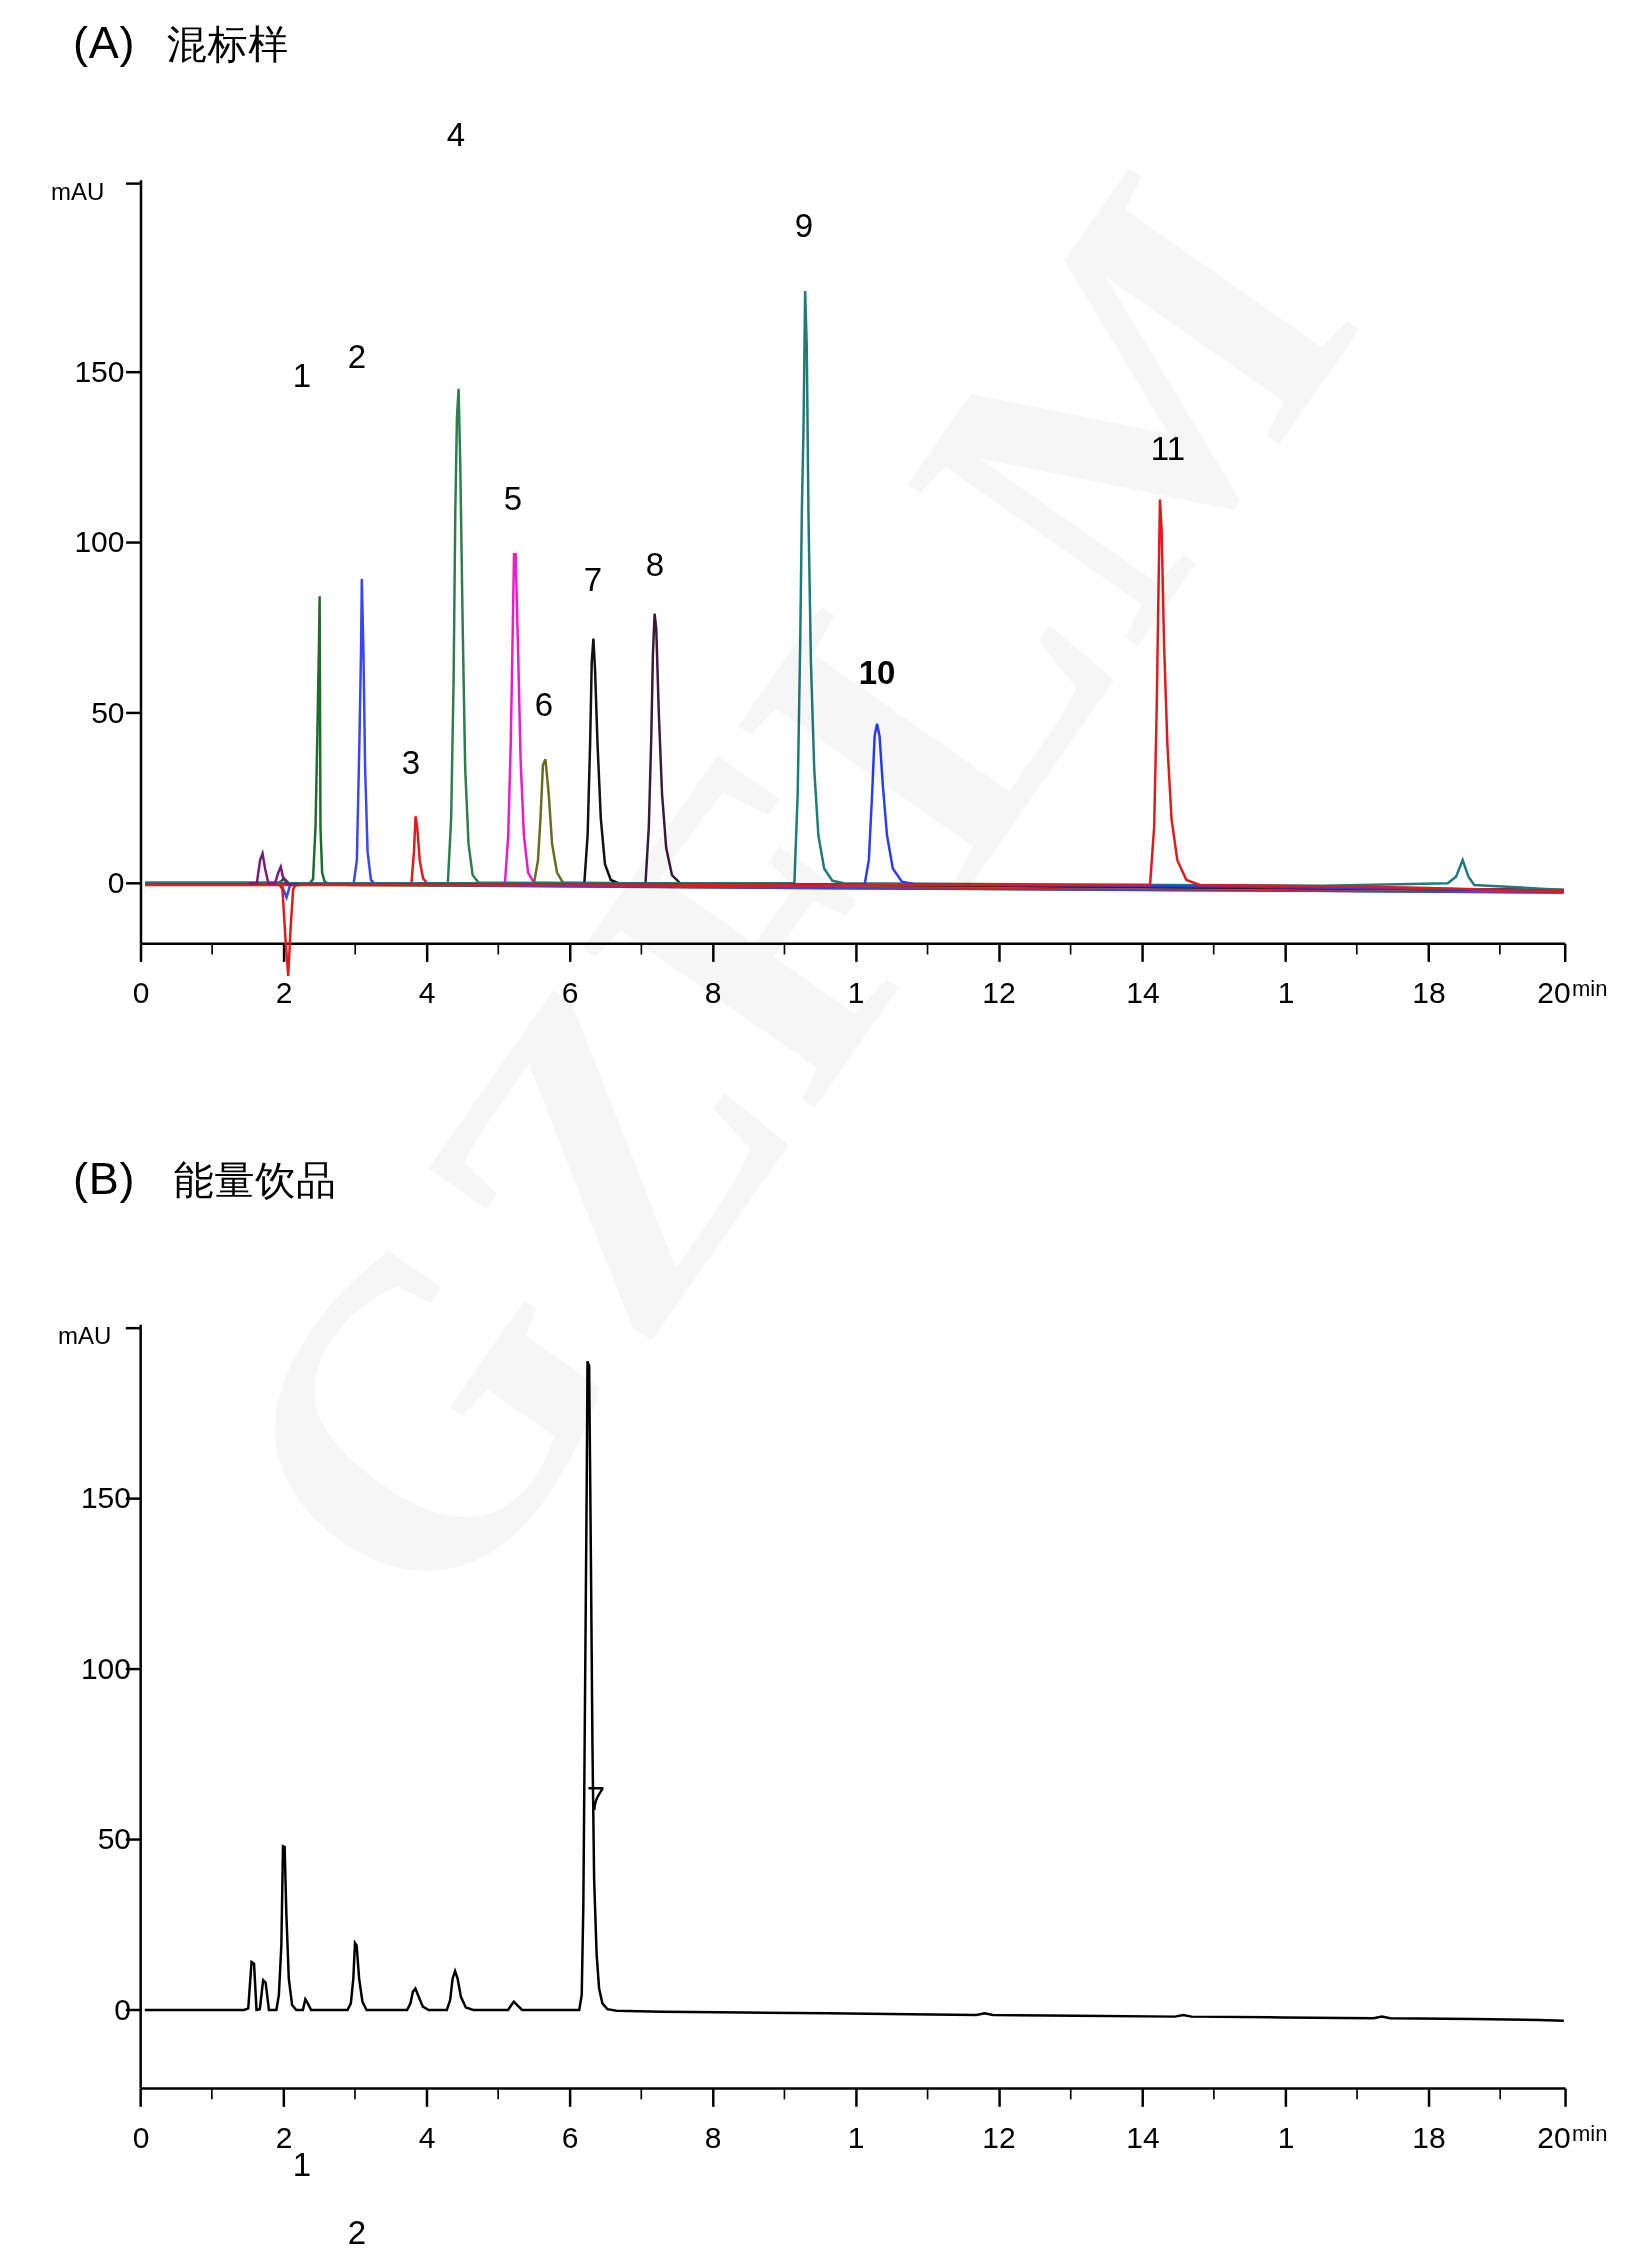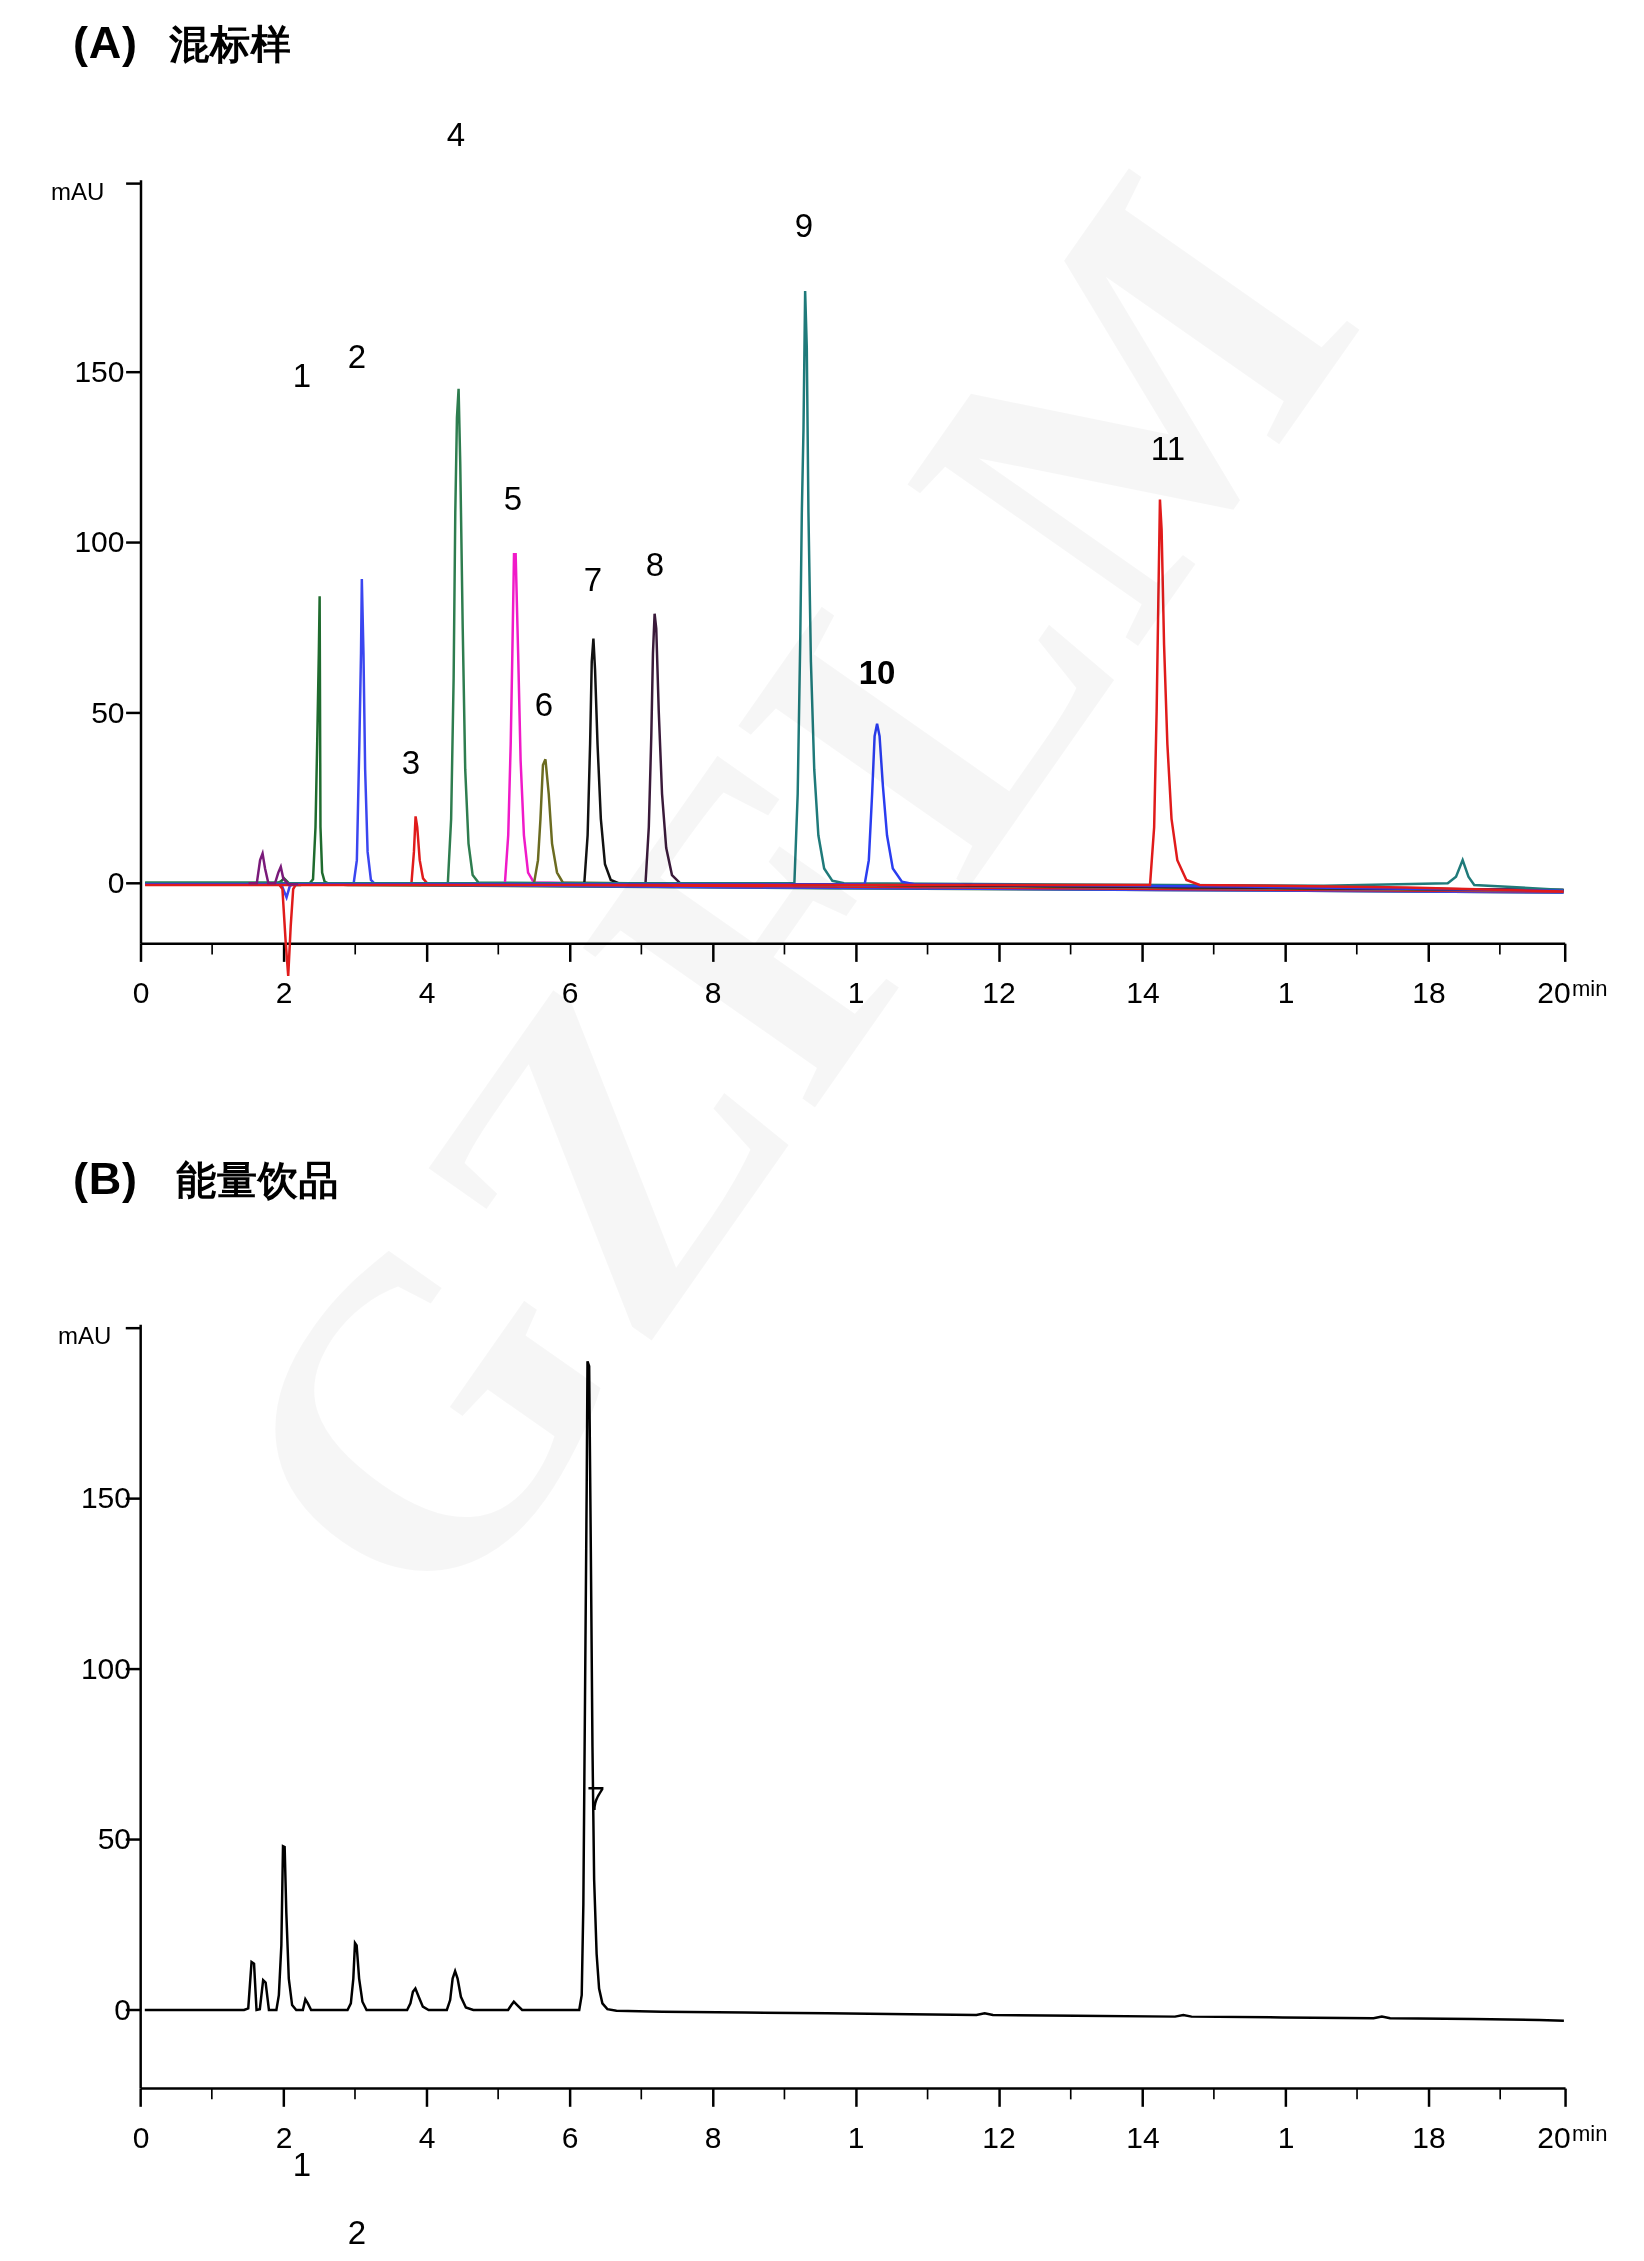--- a/index.html
+++ b/index.html
@@ -36,21 +36,21 @@
     position: absolute;
     left: 0;
     width: 1645px;
   }
   #panel-a { top: 0px; height: 1100px; }
   #panel-b { top: 1118px; height: 1103px; }
 
   .panel-title {
     position: absolute;
     font-size: 45px;
-    font-weight: 700;
+    font-weight: 400;
     letter-spacing: 0.8px;
     white-space: nowrap;
   }
   .panel-title .tag { font-family: "Liberation Sans", sans-serif; }
   .panel-title .cn { font-family: "DejaVu Sans", sans-serif; font-size: 40px; }
   .yaxis-label {
     position: absolute;
     font-size: 24px;
     white-space: nowrap;
   }

